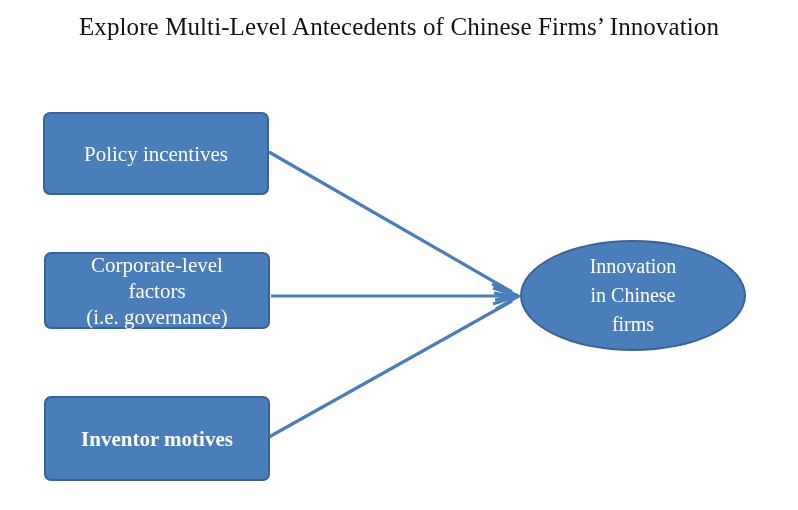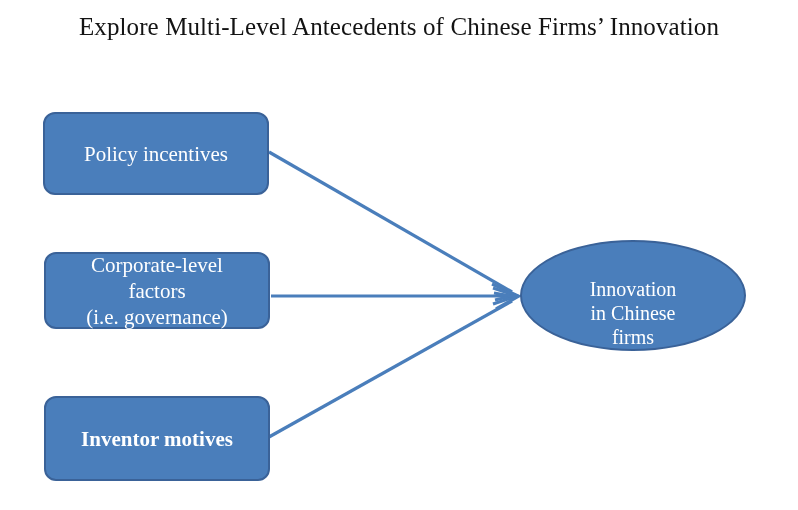--- a/index.html
+++ b/index.html
@@ -55,27 +55,26 @@
     justify-content: center;
     text-align: center;
     color: #ffffff;
     font-family: "Liberation Serif", "DejaVu Serif", serif;
     font-size: 21px;
     line-height: 26px;
     background: #4a7ebb;
     border: 2px solid #3a6298;
   }
 
-  .node-box { border-radius: 12px; }
+  .node-box { border-radius: 7px; }
 
   .node-ellipse {
     border-radius: 50%;
     font-size: 20px;
-    line-height: 24px;
-    align-items: flex-end;
+    line-height: 29px;
   }
 
   .node-label {
     display: block;
     padding: 0 6px;
     white-space: pre-line;
   }
 
   #box-policy      { left: 43px;  top: 112px; width: 226px; height: 83px; }
   #box-corporate   { left: 44px;  top: 252px; width: 226px; height: 77px; }

